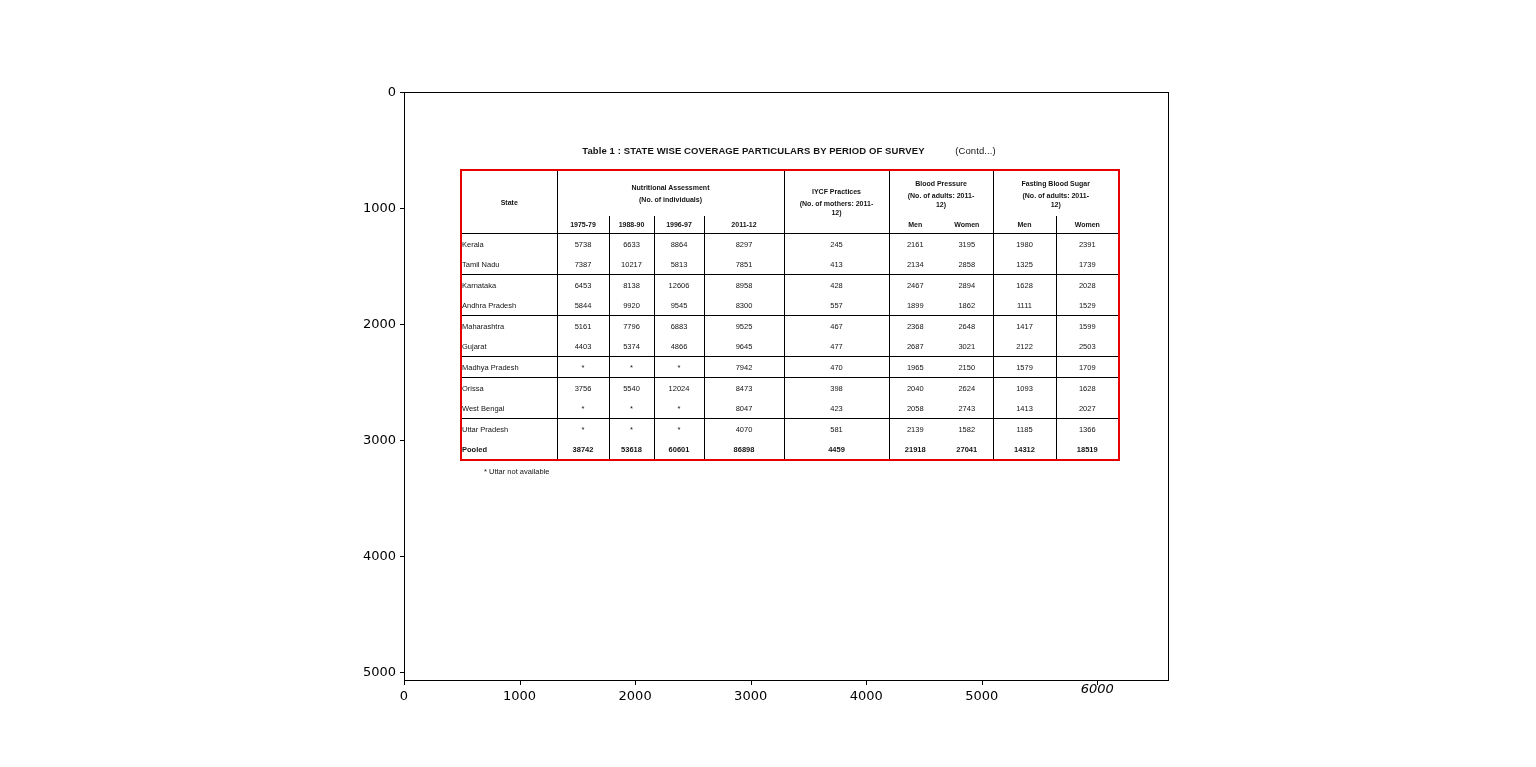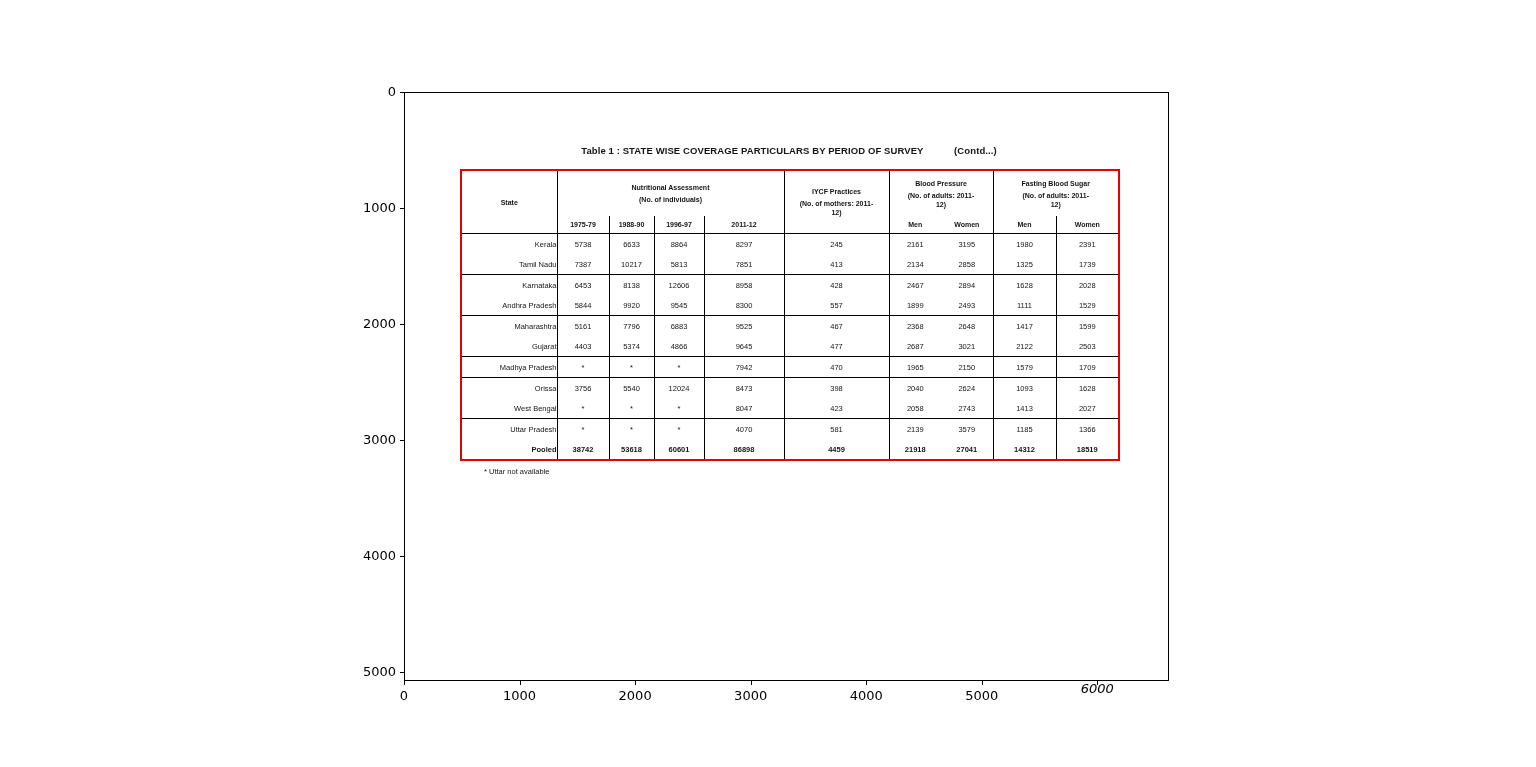--- a/index.html
+++ b/index.html
@@ -9,32 +9,32 @@
   .plot{position:absolute;left:404px;top:92px;width:765px;height:589px;
         border:1px solid #000;background:#fff;box-sizing:border-box;}
   .tick-label{position:absolute;font:13px "DejaVu Sans",sans-serif;color:#000;line-height:14px;}
   .ytick{width:60px;text-align:right;}
   .xtick{width:60px;text-align:center;}
   .tick-mark{position:absolute;background:#000;}
   
   .scan{color:#141414;}
   .doc-title{position:absolute;left:460px;top:145px;width:658px;text-align:center;
              font-size:9.5px;font-weight:bold;letter-spacing:.1px;}
-  .doc-title .contd{font-weight:bold;margin-left:28px;}
+  .doc-title .contd{font-weight:normal;margin-left:28px;}
   table.scan-table{position:absolute;left:460px;top:169px;width:658px;
                    border-collapse:collapse;table-layout:fixed;
                    border:2px solid #e60000;}
   .scan-table th,.scan-table td{border-left:1px solid #000;padding:0;margin:0;
                    color:#141414;overflow:hidden;}
   .scan-table th{font-size:7px;font-weight:bold;text-align:center;vertical-align:middle;line-height:9px;}
   .scan-table thead tr.main th{height:45px;}
   .scan-table thead tr.sub th{height:17px;border-bottom:1px solid #000;}
   .scan-table th .sub-label{font-weight:bold;width:74px;margin:3px auto 0;}
   .scan-table td{font-size:7.5px;text-align:center;vertical-align:middle;height:20px;line-height:9px;}
-  .scan-table td.state{text-align:right;padding-left:5px;}
+  .scan-table td.state{text-align:left;}
   .scan-table tr.group-start td{border-top:1px solid #000;}
   .scan-table tr.bold td{font-weight:bold;}
   .no-left{border-left:none !important;}
   .footnote{position:absolute;left:484px;top:467px;font-size:7.5px;color:#141414;}
   .page-footer{position:absolute;left:460px;top:636px;width:658px;height:12px;font-size:7.5px;color:#141414;}
   .page-footer .f-left{position:absolute;left:18px;}
   .page-footer .f-center{position:absolute;left:300px;width:24px;text-align:center;}
   .page-footer .f-right{position:absolute;right:13px;}
 </style>
 </head>
@@ -131,21 +131,21 @@
           <td>2028</td>
         </tr>
         <tr>
           <td class="state">Andhra Pradesh</td>
           <td>5844</td>
           <td>9920</td>
           <td>9545</td>
           <td>8300</td>
           <td>557</td>
           <td>1899</td>
-          <td class="no-left">2493</td>
+          <td class="no-left">1862</td>
           <td>1111</td>
           <td>1529</td>
         </tr>
         <tr class="group-start">
           <td class="state">Maharashtra</td>
           <td>5161</td>
           <td>7796</td>
           <td>6883</td>
           <td>9525</td>
           <td>467</td>
@@ -203,21 +203,21 @@
           <td>2027</td>
         </tr>
         <tr class="group-start">
           <td class="state">Uttar Pradesh</td>
           <td>*</td>
           <td>*</td>
           <td>*</td>
           <td>4070</td>
           <td>581</td>
           <td>2139</td>
-          <td class="no-left">3579</td>
+          <td class="no-left">1582</td>
           <td>1185</td>
           <td>1366</td>
         </tr>
         <tr class="bold">
           <td class="state">Pooled</td>
           <td>38742</td>
           <td>53618</td>
           <td>60601</td>
           <td>86898</td>
           <td>4459</td>

